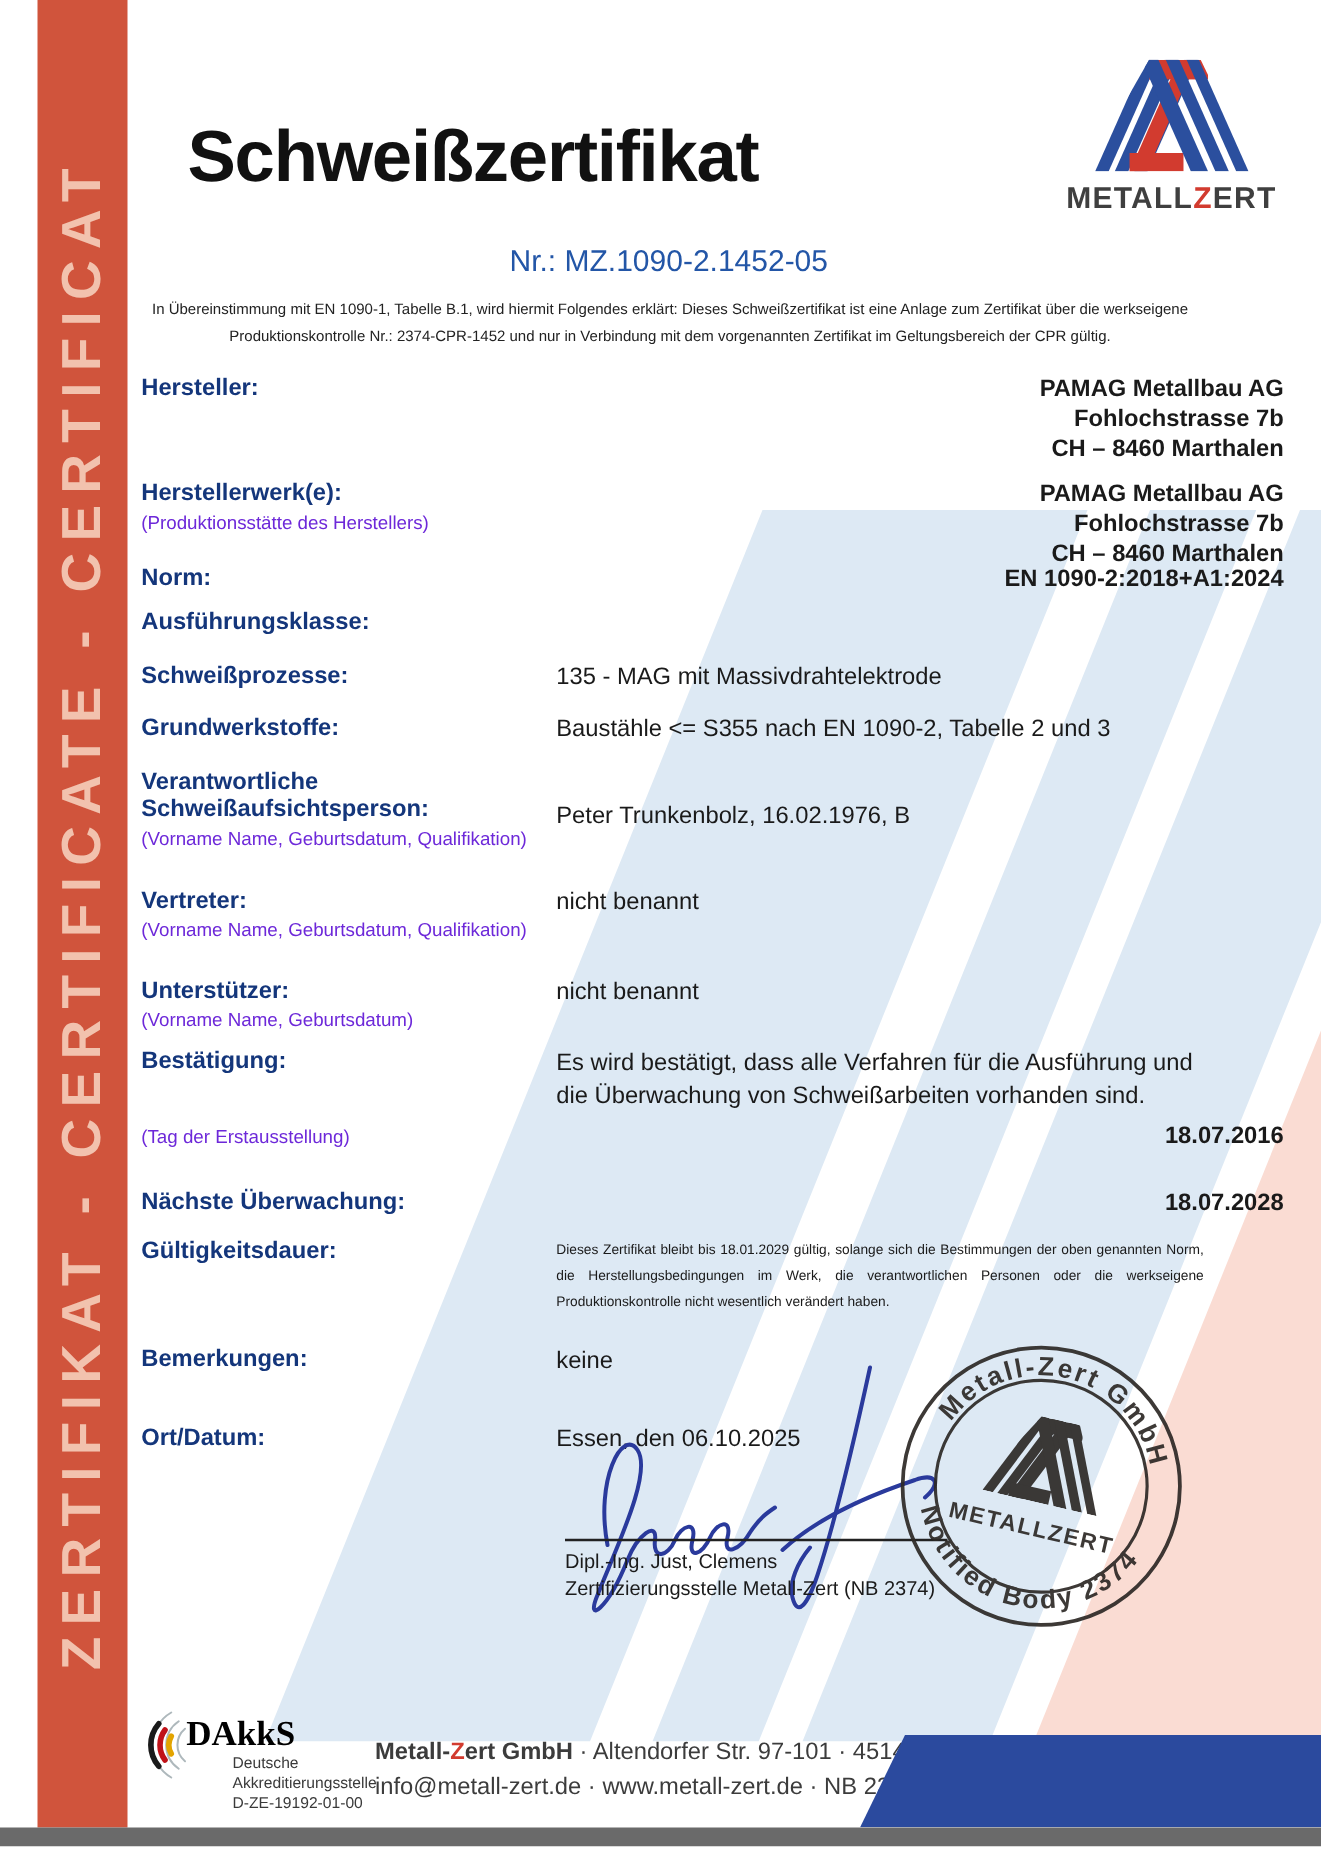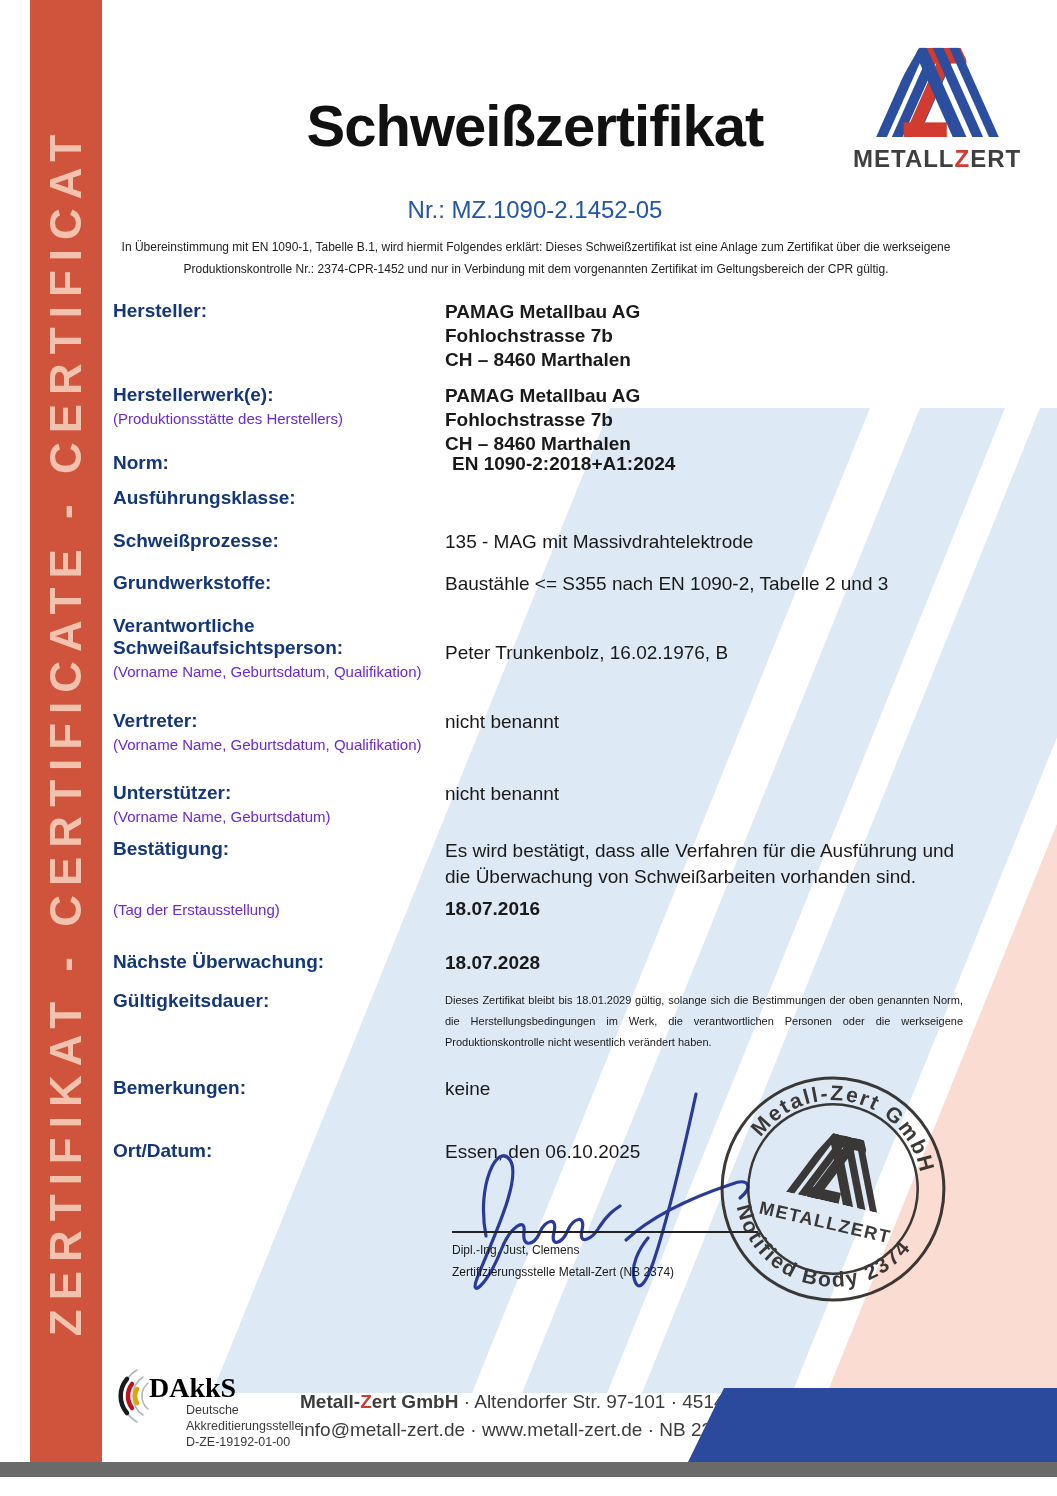--- a/index.html
+++ b/index.html
@@ -10,44 +10,44 @@
   .band-text{position:absolute;left:30px;top:1462px;width:1462px;height:72px;
              transform:rotate(-90deg);transform-origin:0 0;
              display:flex;align-items:center;justify-content:center;
              font-weight:bold;font-size:44px;letter-spacing:9px;color:#f2c2ae;white-space:nowrap;}
   
   .wm{position:absolute;left:0;top:0;width:1057px;height:1496px;overflow:hidden;pointer-events:none;}
   .wm .stripe{position:absolute;top:408px;height:985px;transform:skewX(-22deg);transform-origin:50% 0;}
   .wm .blue{background:#dde9f4;}
   .wm .pink{background:#fadcd3;}
   
-  .title{position:absolute;left:150px;top:92px;width:770px;text-align:center;
+  .title{position:absolute;left:150px;top:92px;width:770px;
          font-size:58px;font-weight:bold;letter-spacing:-1px;color:#111;}
   .certno{position:absolute;left:150px;top:196px;width:770px;text-align:center;
           font-size:24px;color:#2356a7;}
   .intro{position:absolute;left:112px;top:236px;width:848px;text-align:center;
          font-size:12px;line-height:22px;color:#222;}
   
   .logo-box{position:absolute;left:853px;top:40px;width:166px;}
   .logo-box svg{display:block;margin:0 auto;}
   .brand{width:166px;text-align:center;font-size:24px;font-weight:bold;letter-spacing:1px;color:#3f3f3f;margin-top:2px;}
   .brand .z{color:#d23b2f;}
   
   .row{position:absolute;left:113px;width:914px;display:grid;grid-template-columns:332px 1fr;}
   .lbl{font-size:19px;font-weight:bold;color:#14367b;}
   .sub{font-size:15px;font-weight:normal;color:#6d28d9;margin-top:4px;}
   .val{font-size:19px;color:#1a1a1a;line-height:24px;}
-  .val.bold{font-weight:bold;}
+  .val.bold{font-weight:bold;text-align:right;}
   .pre{white-space:pre-line;}
   .vpad26{padding-top:26px;}
   .w520{max-width:520px;line-height:26px;}
   .small-just{max-width:518px;font-size:11px;line-height:21px;text-align:justify;}
   
   .sigline{position:absolute;left:452px;top:1231px;width:306px;height:2px;background:#222;}
-  .signame{position:absolute;left:452px;top:1239px;font-size:12px;line-height:22px;color:#1b1b1b;}
+  .signame{position:absolute;left:452px;top:1239px;font-size:16px;line-height:22px;color:#1b1b1b;}
   .sig-svg{position:absolute;left:428px;top:1088px;pointer-events:none;}
   .stamp{position:absolute;left:712px;top:1068px;width:242px;height:242px;
          transform:rotate(13deg);opacity:.92;}
   
   .dakks-arcs{position:absolute;left:112px;top:1366px;}
   .dakks-name{position:absolute;left:149px;top:1372px;font-family:"Liberation Serif",serif;
               font-weight:bold;font-size:28px;color:#000000;}
   .dakks-sub{position:absolute;left:186px;top:1402px;font-size:12.5px;line-height:16px;color:#3a3a3a;}
   .foot1{position:absolute;left:300px;top:1391px;font-size:19px;color:#3c3c3c;}
   .foot1 b{color:#3c3c3c;}

